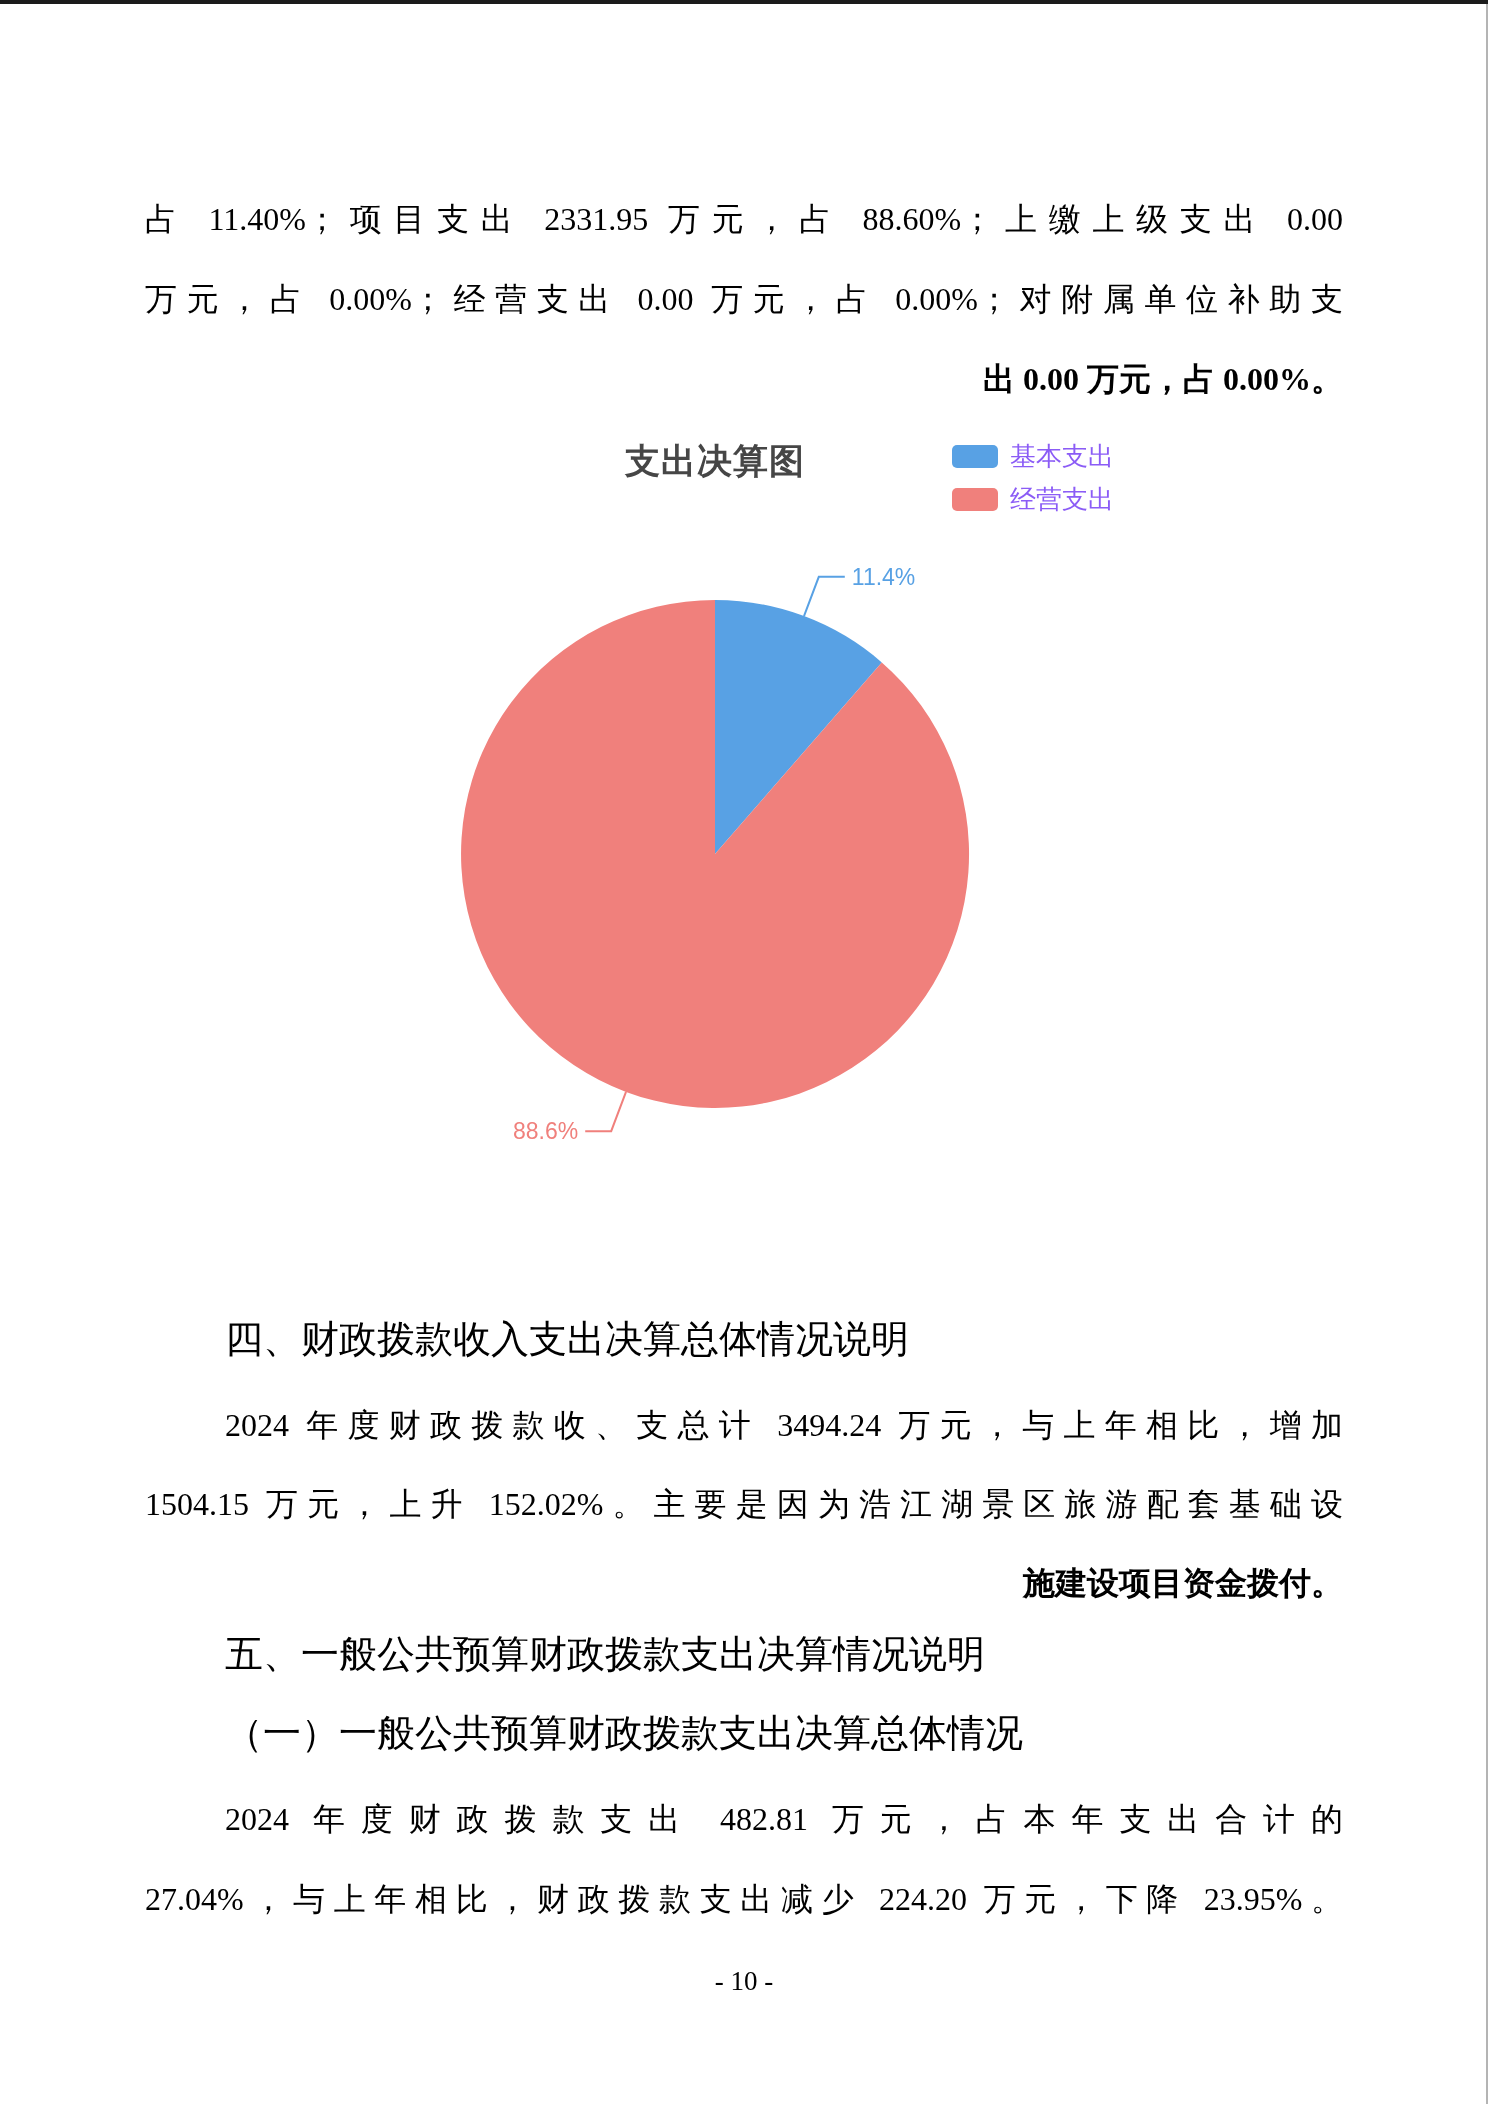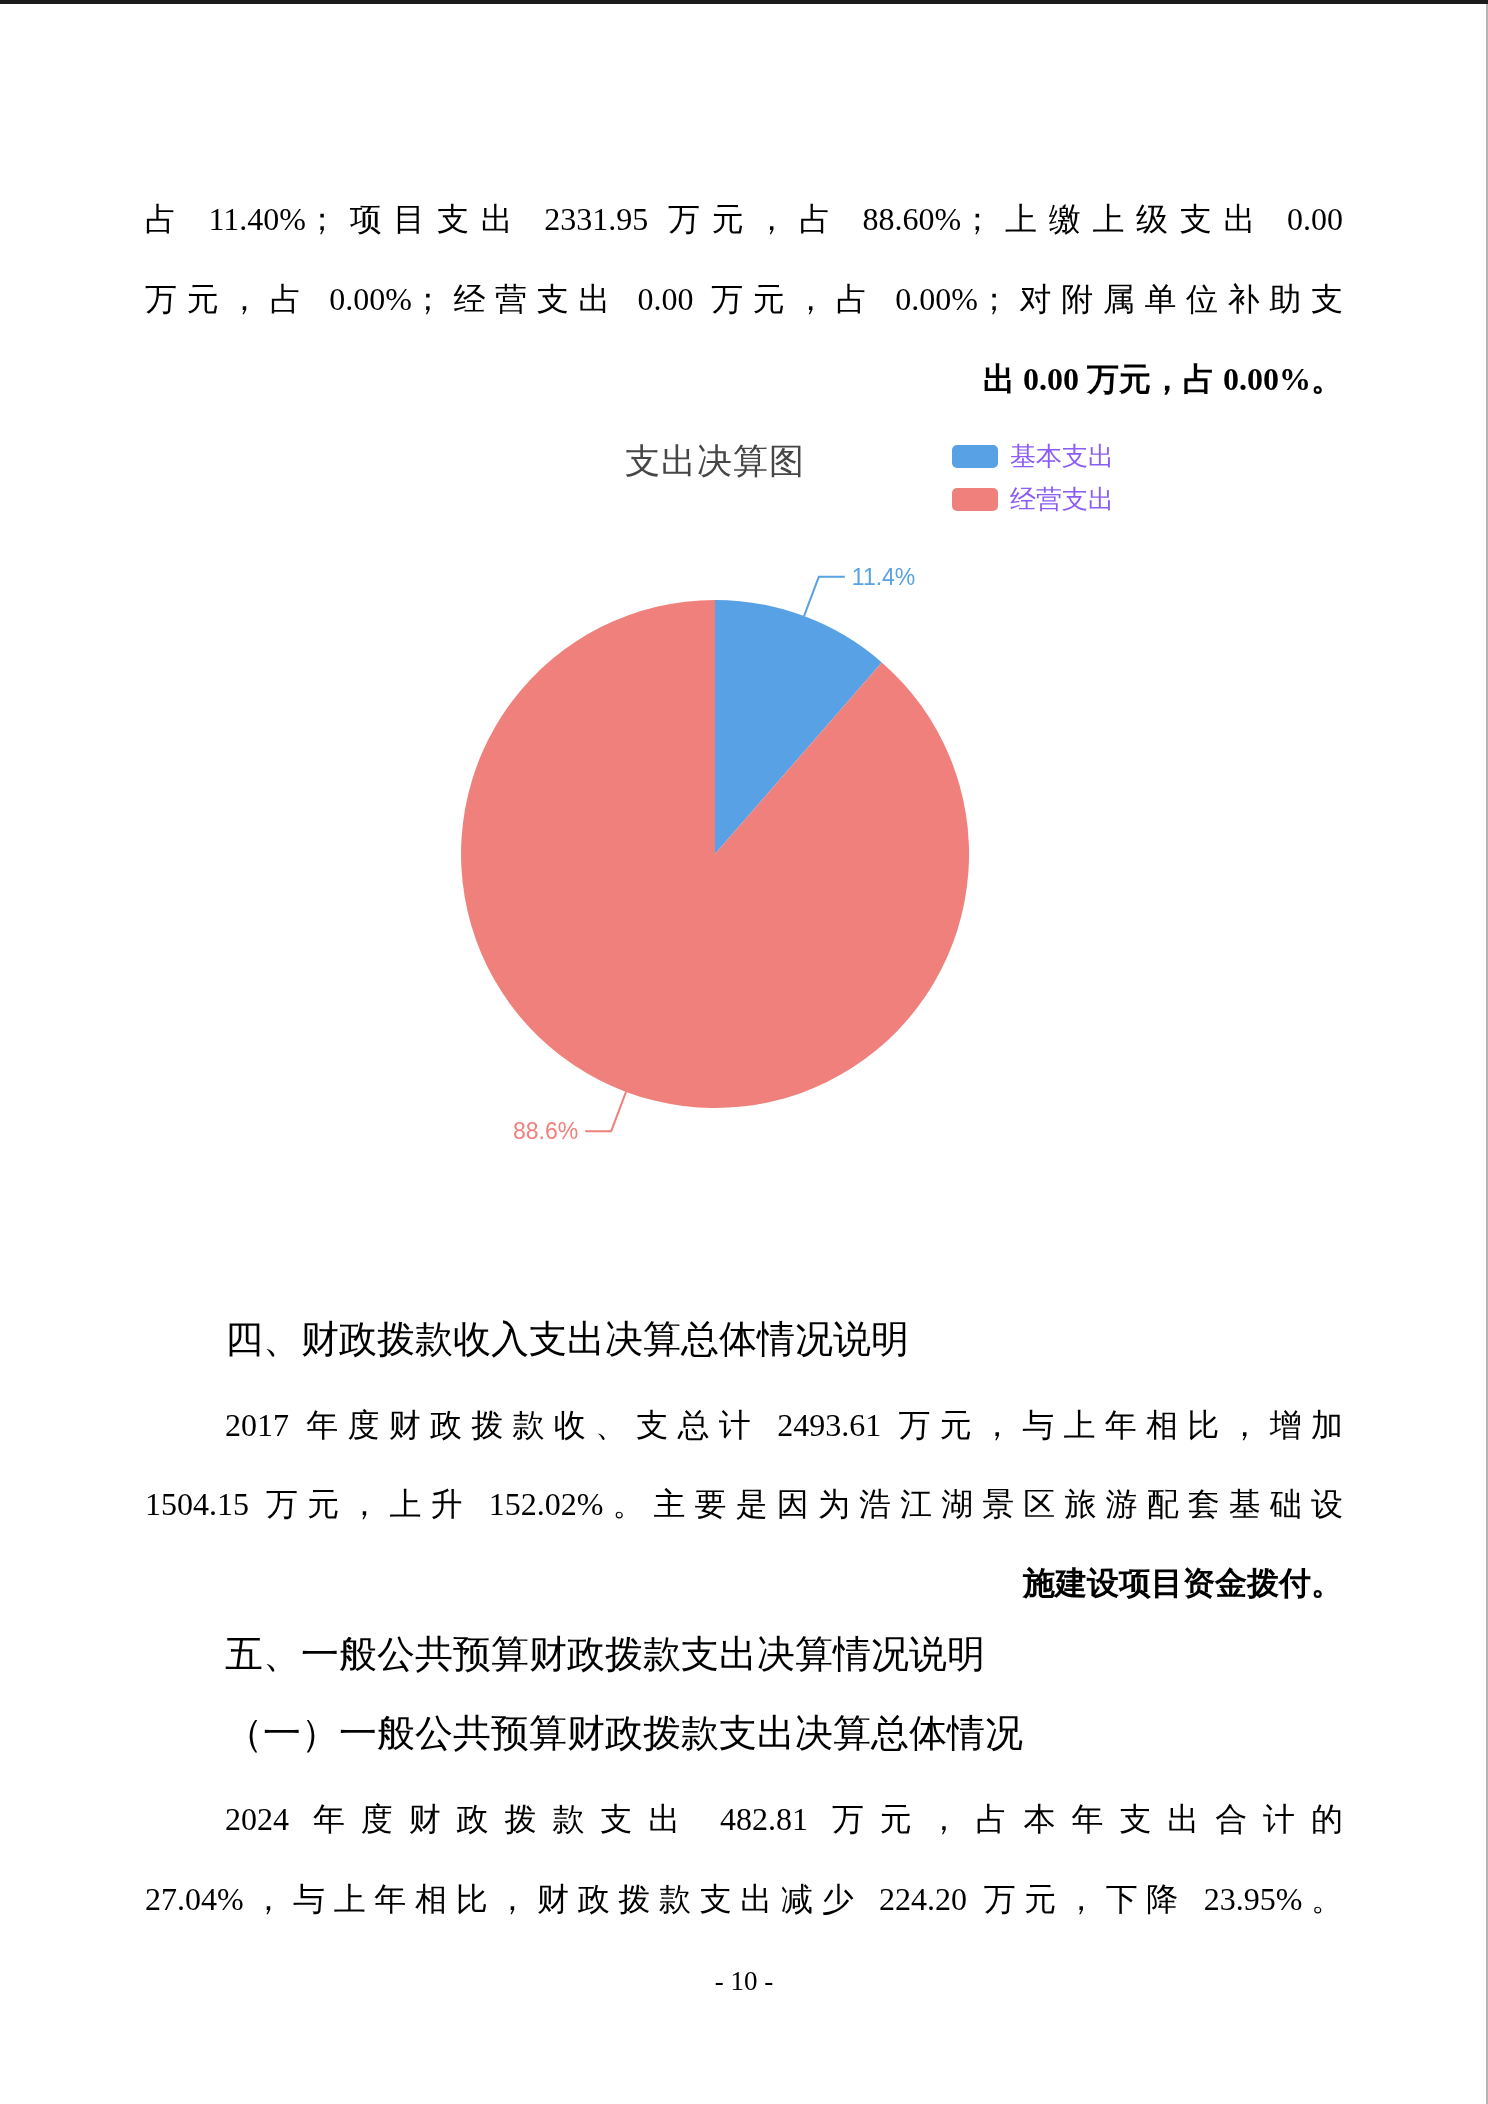--- a/index.html
+++ b/index.html
@@ -32,21 +32,21 @@
   .ind{ text-indent:80px; }
   .heading{
     position:absolute;left:225px;
     font-size:38px;line-height:42px;font-weight:normal;
     white-space:nowrap;
   }
   .chart-title{
     position:absolute;left:145px;top:438px;width:1140px;
     text-align:center;
     font-family:"Liberation Sans","DejaVu Sans",sans-serif;
-    font-size:35px;font-weight:normal;color:#464646;
+    font-size:35px;font-weight:bold;color:#464646;
     letter-spacing:1px;
   }
   .legend{
     position:absolute;left:952px;top:445px;
     font-family:"Liberation Sans","DejaVu Sans",sans-serif;
   }
   .legend-item{
     display:flex;align-items:center;height:23px;margin-bottom:20px;
   }
   .legend-label{
@@ -94,21 +94,21 @@
 <svg id="pie-svg" width="800" height="760" viewBox="0 0 800 760">
     <path d="M415,424 L415.0,170.0 A254,254 0 0 1 581.8,232.4 Z" fill="#58A1E4"></path>
     <polyline points="504.0,186.1 518.8,146.8 544.8,146.8" fill="none" stroke="#58A1E4" stroke-width="2"></polyline>
     <text x="551.8" y="154.8" fill="#58A1E4" text-anchor="start" class="pie-label">11.4%</text>
     <path d="M415,424 L581.8,232.4 A254,254 0 1 1 415.0,170.0 Z" fill="#F0807C"></path>
     <polyline points="326.0,661.9 311.2,701.2 285.2,701.2" fill="none" stroke="#F0807C" stroke-width="2"></polyline>
     <text x="278.2" y="709.2" fill="#F0807C" text-anchor="end" class="pie-label">88.6%</text>
   </svg>
 
 <div class="heading" style="top:1318px">四、财政拨款收入支出决算总体情况说明</div>
-<div class="tline jl ind" style="top:1402px">2017 年度财政拨款收、支总计 2493.61 万元，与上年相比，增加</div>
+<div class="tline jl ind" style="top:1402px">2024 年度财政拨款收、支总计 3494.24 万元，与上年相比，增加</div>
 <div class="tline jl" style="top:1481px">1504.15 万元，上升 152.02%。主要是因为浩江湖景区旅游配套基础设</div>
 <div class="tline ll" style="top:1560px">施建设项目资金拨付。</div>
 
 <div class="heading" style="top:1633px">五、一般公共预算财政拨款支出决算情况说明</div>
 <div class="heading" style="top:1712px">（一）一般公共预算财政拨款支出决算总体情况</div>
 <div class="tline jl ind" style="top:1796px">2024 年度财政拨款支出 482.81 万元，占本年支出合计的</div>
 <div class="tline jl" style="top:1876px">27.04%，与上年相比，财政拨款支出减少 224.20 万元，下降 23.95%。</div>
 
 <div class="footer">- 10 -</div>
 

